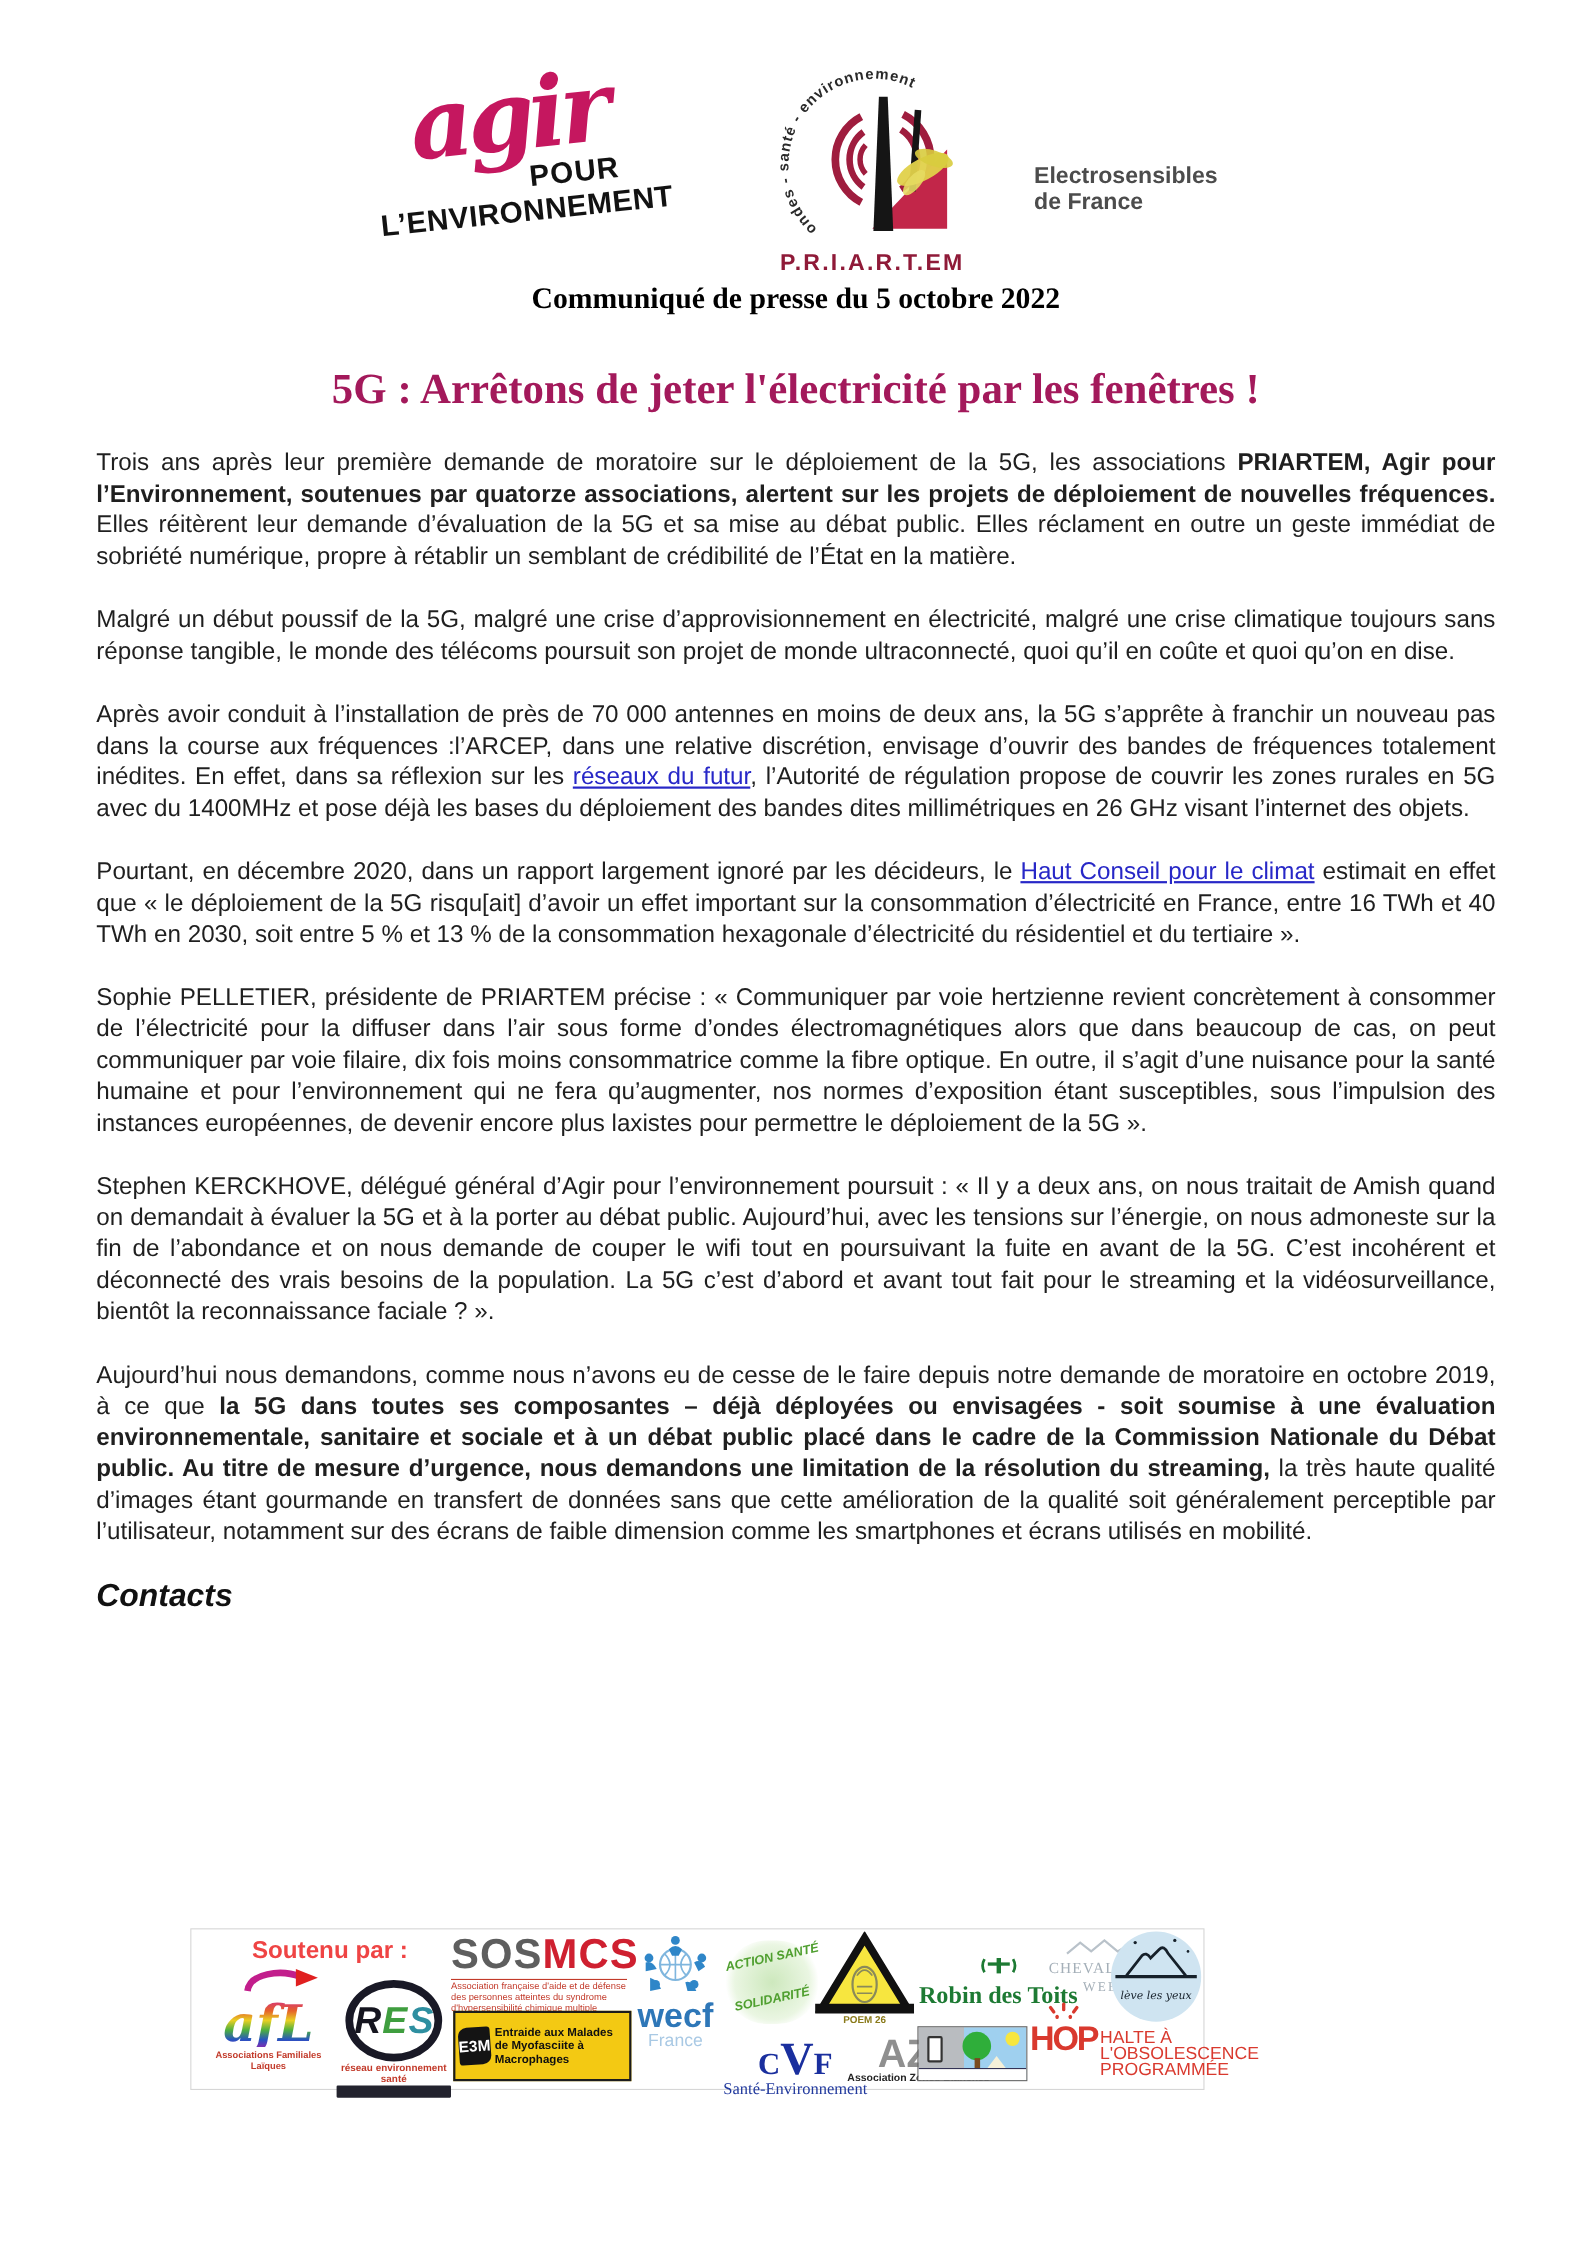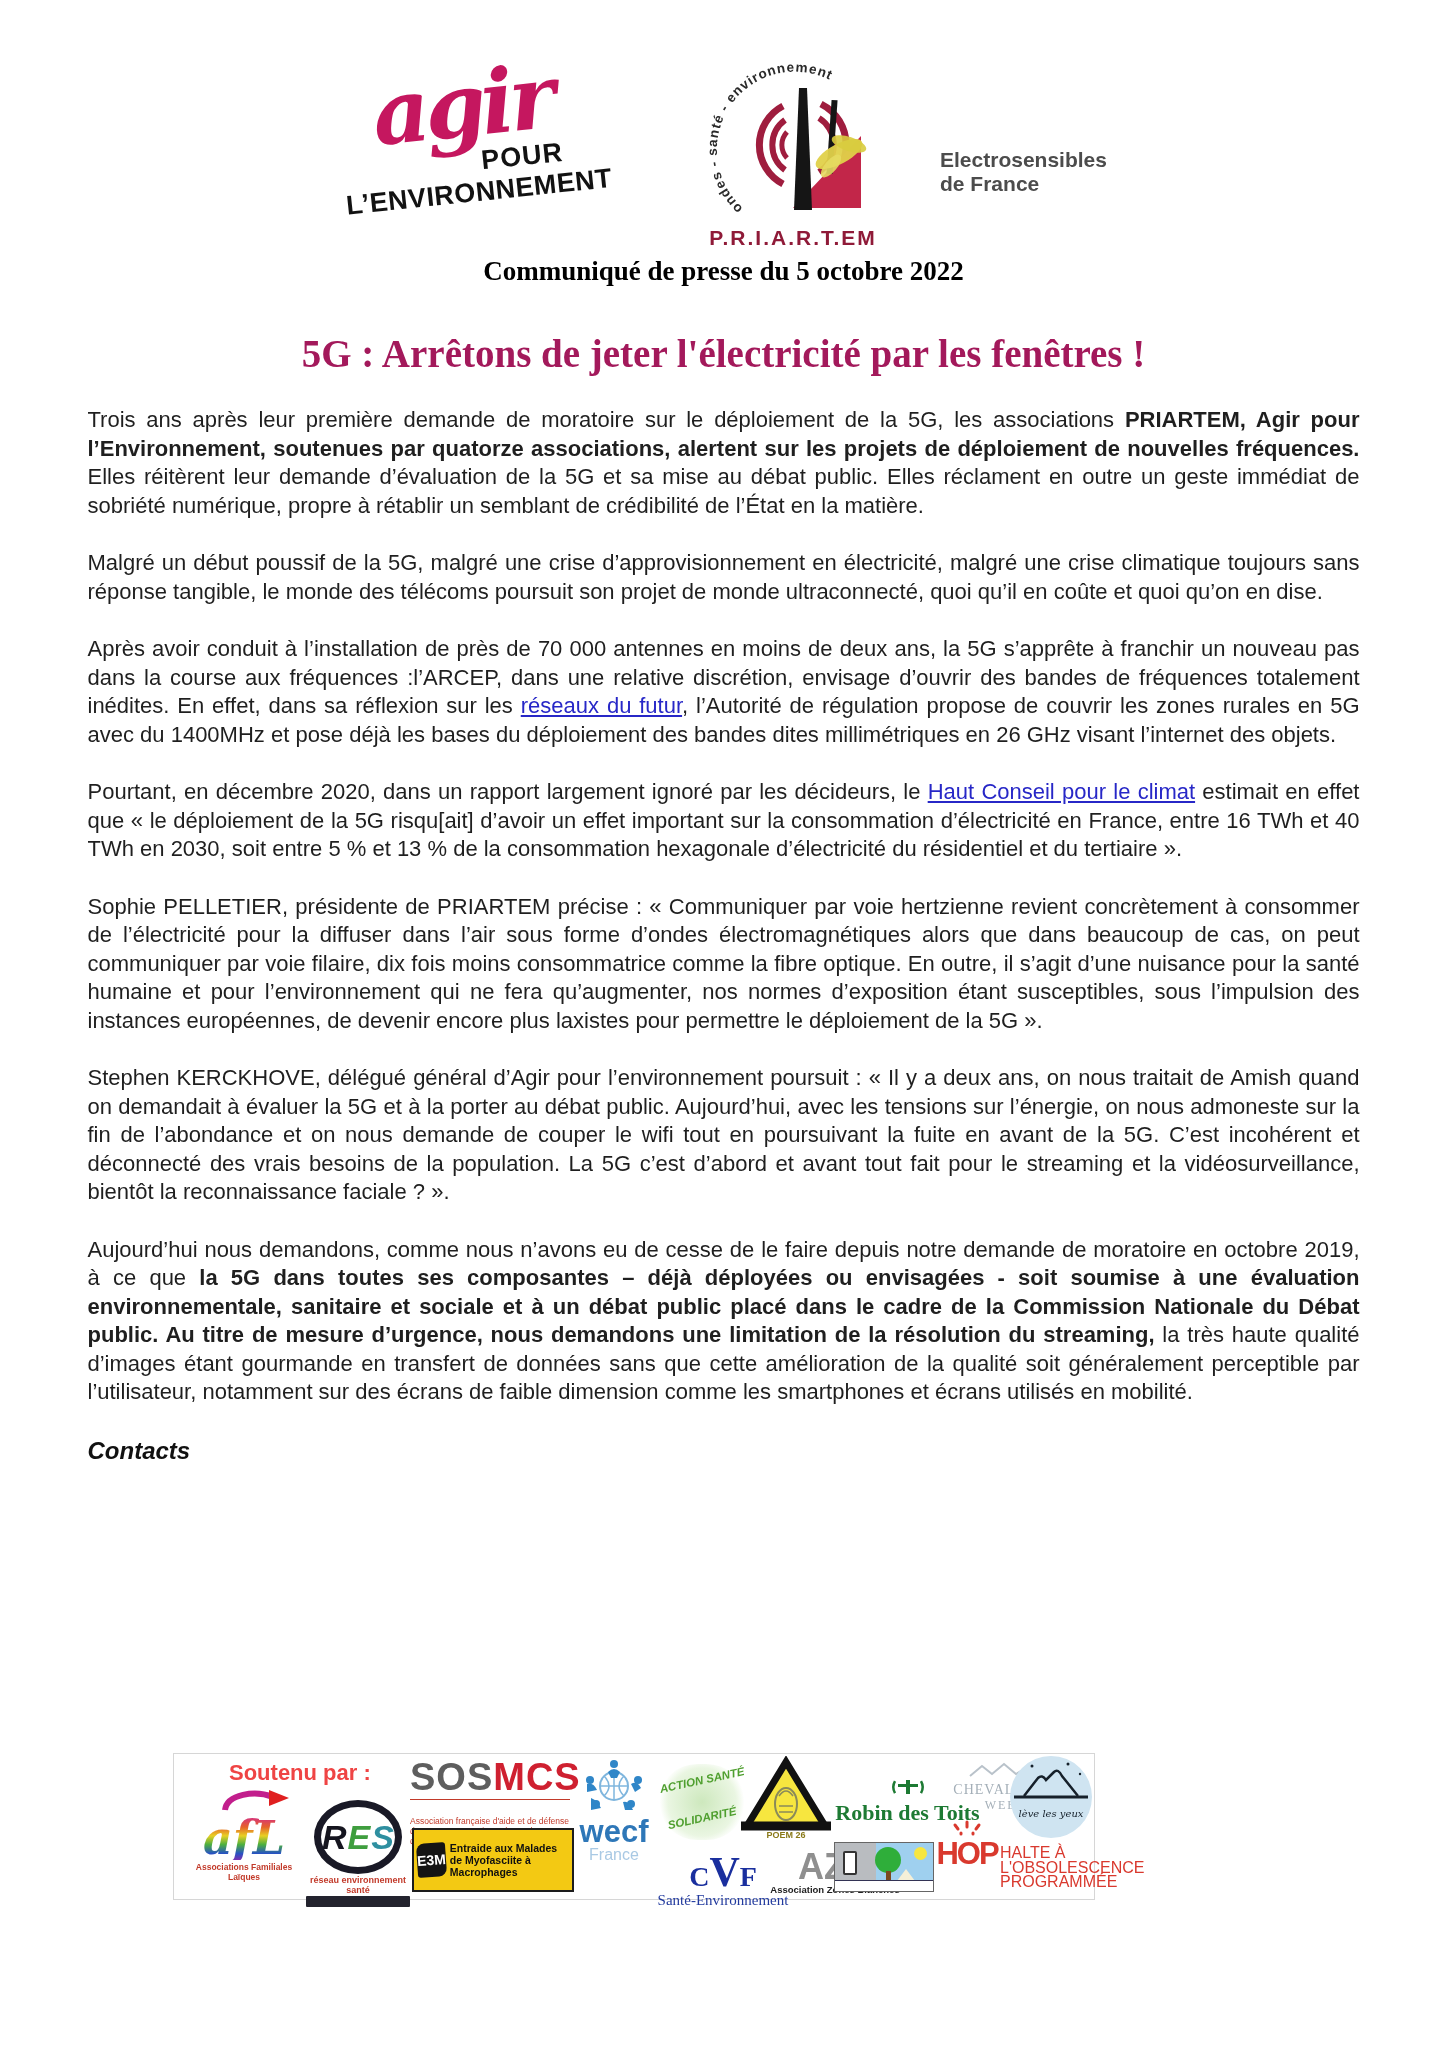--- a/index.html
+++ b/index.html
@@ -39,21 +39,21 @@
 
   
   .content { width:1272px; margin:30px auto 0 auto; }
   .content p {
     font-size:22px; line-height:28.5px; text-align:justify;
     color:#1f1f1f; margin:0 0 29px 0;
   }
   .content .b { font-weight:bold; }
   .content a.link { color:#2727C7; text-decoration:underline; cursor:pointer; }
 
-  .contacts { font-style:italic; font-weight:bold; font-size:24px; line-height:30px; color:#111; margin-top:2px; }
+  .contacts { font-style:italic; font-weight:bold; font-size:29px; line-height:30px; color:#111; margin-top:2px; }
 
   
   .supporters {
     position:absolute; left:173px; top:1753px; width:922px; height:147px;
     border:1px solid #d6d6d6; background:#fff;
   }
   .supporters .abs { position:absolute; }
   .soutenu { left:55px; top:6px; font-size:22px; font-weight:700; color:#ef4444; }
 
   
@@ -71,21 +71,21 @@
                 display:flex; align-items:center; justify-content:center; gap:1px; background:#fff; }
   .res-circle span { font-size:34px; font-weight:bold; font-style:italic; }
   .res-r { color:#15151f; } .res-e { color:#3f9e3f; } .res-s { color:#2e8fa0; }
   .res-cap { font-size:9px; color:#c23a2a; font-weight:bold; margin-top:1px; }
   .res-bar { width:104px; height:11px; background:#23232e; margin:1px auto 0 auto; border-radius:1px; }
 
   
   .sosmcs { left:236px; top:2px; width:168px; text-align:left; }
   .sos-line span { font-size:38px; font-weight:bold; letter-spacing:1px; }
   .sos-1 { color:#5e5e5e; } .sos-2 { color:#cf2030; }
-  .sos-cap { font-size:8.5px; line-height:10px; color:#c23a2a; border-top:1px solid #c23a2a; padding-top:16px; width:160px; }
+  .sos-cap { font-size:8.5px; line-height:10px; color:#c23a2a; border-top:1px solid #c23a2a; padding-top:0; width:160px; }
 
   
   .e3m { left:238px; top:74px; width:162px; height:64px; background:#f3c913; border:2px solid #1c1c1c;
          display:flex; align-items:center; padding:3px; gap:4px; }
   .e3m-badge { width:52px; height:34px; background:#141414; color:#fff; font-weight:bold; font-size:14px;
                display:flex; align-items:center; justify-content:center; border-radius:8px 3px 8px 3px; transform:rotate(-4deg); }
   .e3m-text { font-size:10.5px; line-height:12px; font-weight:bold; color:#101010; }
 
   
   .wecf { left:400px; top:4px; width:80px; text-align:center; }

